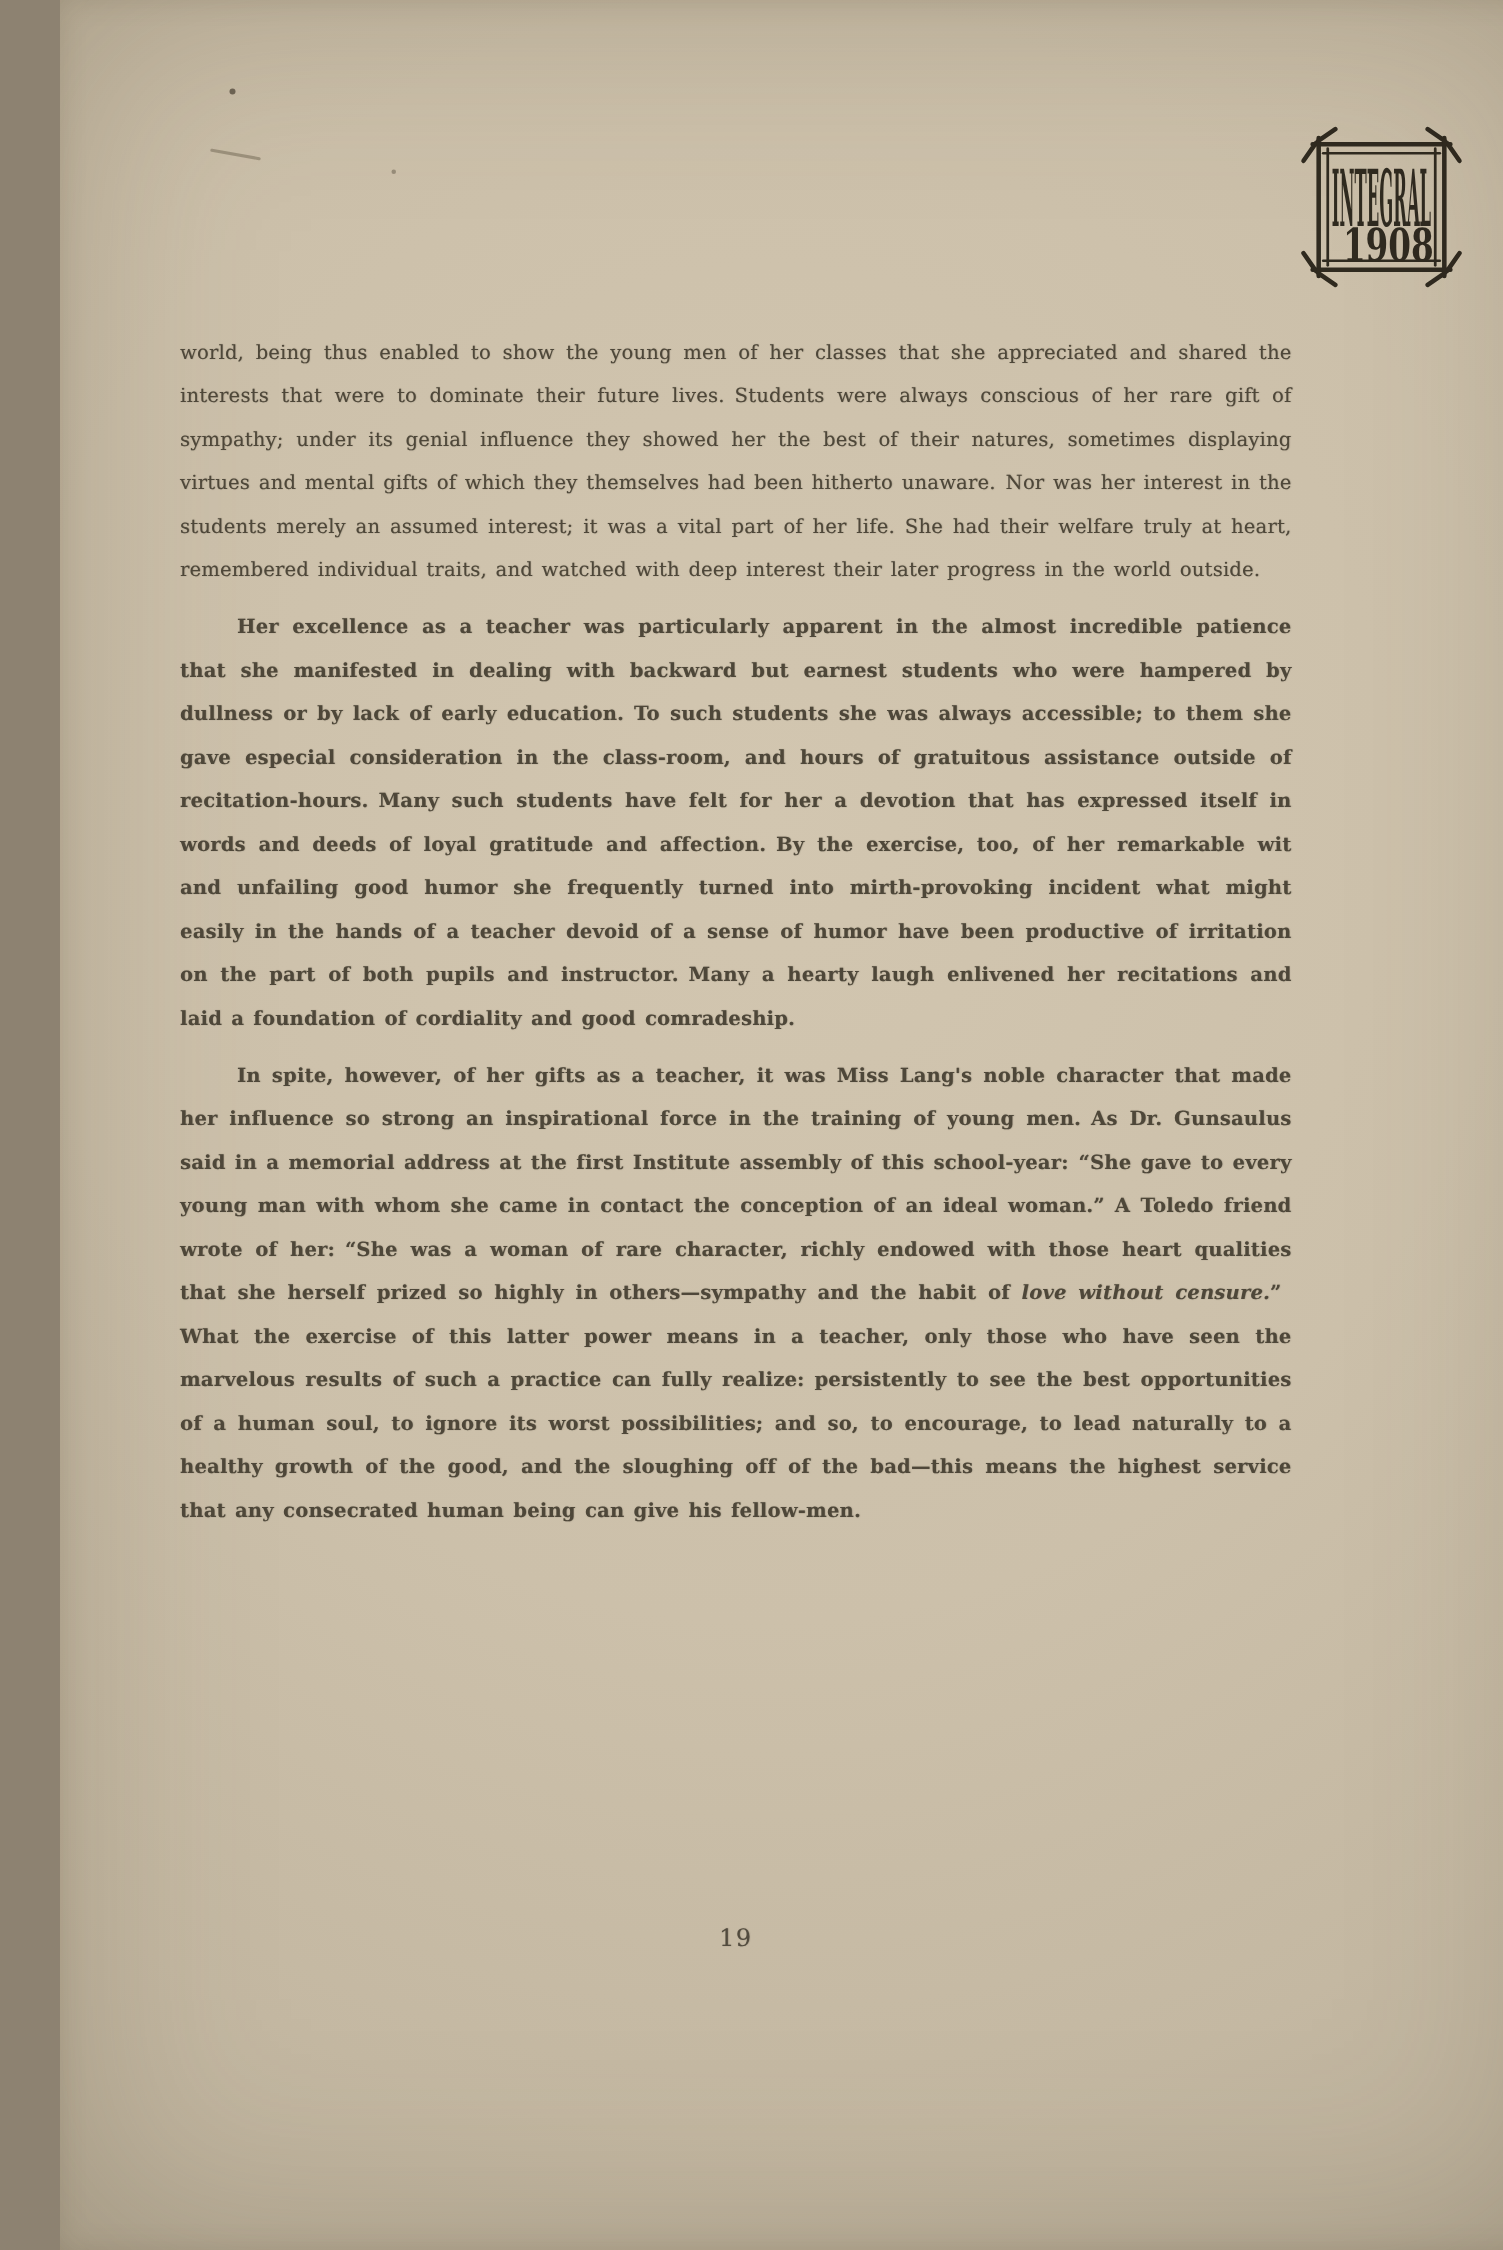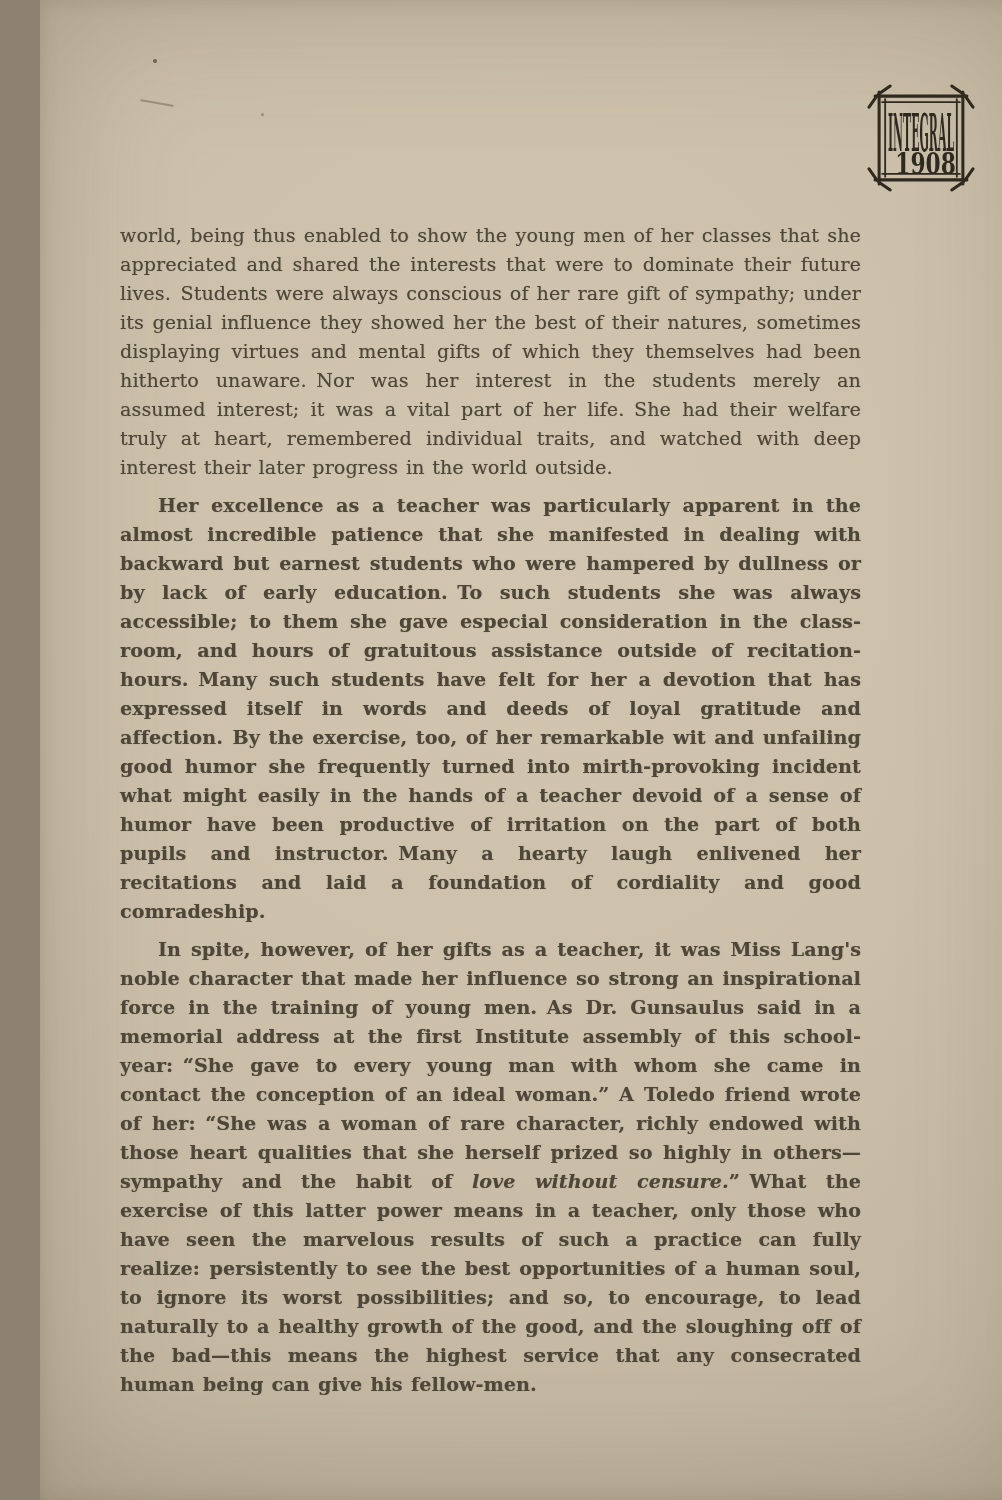--- a/index.html
+++ b/index.html
@@ -12,21 +12,21 @@
     box-shadow: inset 0 0 140px rgba(88,78,58,0.28), inset 0 0 18px rgba(88,78,58,0.18);
     font-family:"DejaVu Serif", serif;
     margin-left:40px;
   }
   .emblem{
     position:absolute;left:827px;top:84px;width:108px;height:108px;
   }
   .emblem svg{width:100%;height:100%;display:block;opacity:.93;}
   .text-block{
     position:absolute;left:80px;top:221px;width:741px;
-    font-size:19px;line-height:29px;
+    font-size:13px;line-height:29px;
     color:#4e4739;
     text-align:justify;
     letter-spacing:.15px;
     word-spacing:1.5px;
     text-shadow:.3px .3px .7px rgba(78,71,57,.5);
   }
   p.para{margin:0;}
   p.para + p.para{margin-top:9px;}
   p.para.indent{text-indent:38px;font-weight:bold;}
   .italic{font-style:italic;}
@@ -69,18 +69,19 @@
       <text x="0" y="0" transform="translate(58,89) scale(1,1.2)" font-family="'DejaVu Serif',serif" font-size="25" font-weight="bold" text-anchor="middle" textLength="60" lengthAdjust="spacingAndGlyphs" fill="#241f15">1908</text>
     </svg>
   </div>
 
   <div class="text-block">
       <p class="para"><span>world, being thus enabled to show the young men of her classes that she appreciated and shared the interests that were to dominate their future lives. Students were always conscious of her rare gift of sympathy; under its genial influence they showed her the best of their natures, sometimes displaying virtues and mental gifts of which they themselves had been hitherto unaware. Nor was her interest in the students merely an assumed interest; it was a vital part of her life. She had their welfare truly at heart, remembered individual traits, and watched with deep interest their later progress in the world outside.</span></p>
       <p class="para indent"><span>Her excellence as a teacher was particularly apparent in the almost incredible patience that she manifested in dealing with backward but earnest students who were hampered by dullness or by lack of early education. To such students she was always accessible; to them she gave especial consideration in the class-room, and hours of gratuitous assistance outside of recitation-hours. Many such students have felt for her a devotion that has expressed itself in words and deeds of loyal gratitude and affection. By the exercise, too, of her remarkable wit and unfailing good humor she frequently turned into mirth-provoking incident what might easily in the hands of a teacher devoid of a sense of humor have been productive of irritation on the part of both pupils and instructor. Many a hearty laugh enlivened her recitations and laid a foundation of cordiality and good comradeship.</span></p>
       <p class="para indent"><span>In spite, however, of her gifts as a teacher, it was Miss Lang's noble character that made her influence so strong an inspirational force in the training of young men. As Dr. Gunsaulus said in a memorial address at the first Institute assembly of this school-year: “She gave to every young man with whom she came in contact the conception of an ideal woman.” A Toledo friend wrote of her: “She was a woman of rare character, richly endowed with those heart qualities that she herself prized so highly in others—sympathy and the habit of </span><span class="italic">love without censure.</span><span>” What the exercise of this latter power means in a teacher, only those who have seen the marvelous results of such a practice can fully realize: persistently to see the best opportunities of a human soul, to ignore its worst possibilities; and so, to encourage, to lead naturally to a healthy growth of the good, and the sloughing off of the bad—this means the highest service that any consecrated human being can give his fellow-men.</span></p>
     </div>
 
+  <div class="page-number">19</div>
 
   <div class="speck s1"></div>
   <div class="speck s2"></div>
   <div class="scratch"></div>
 
 </div>
 
 </body></html>

